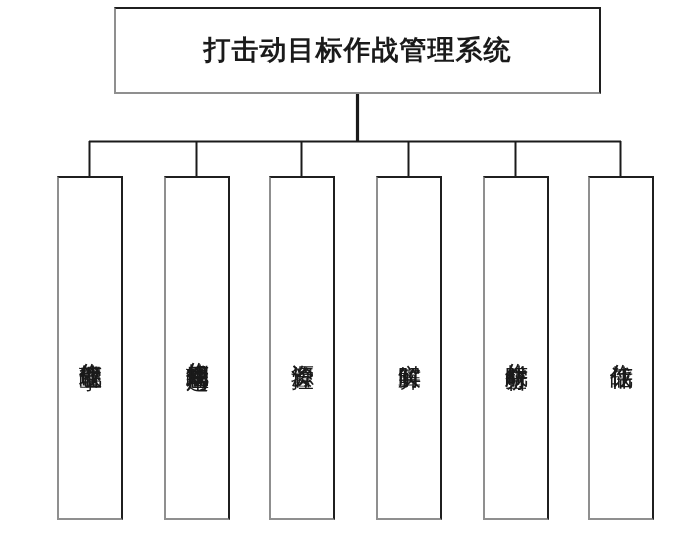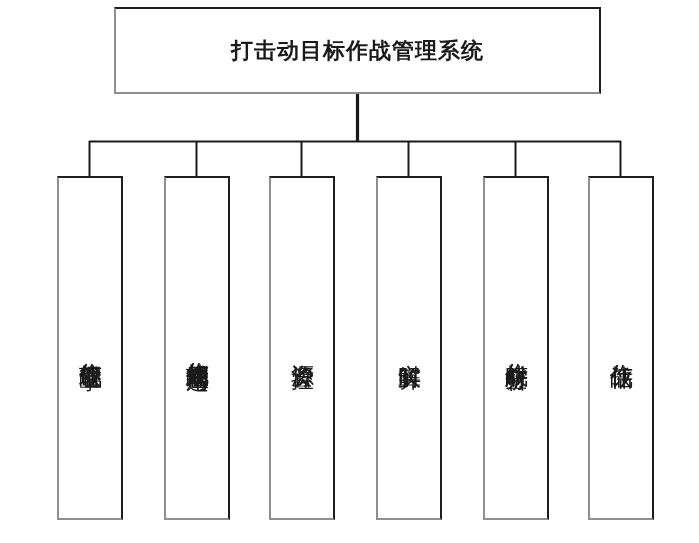--- a/index.html
+++ b/index.html
@@ -47,21 +47,21 @@
   #root-box {
     left: 114px;
     top: 7px;
     width: 487px;
     height: 87px;
     display: flex;
     align-items: center;
     justify-content: center;
   }
   #root-title {
-    font-size: 22px;
+    font-size: 27px;
     font-weight: bold;
     letter-spacing: 1px;
     line-height: 1;
     white-space: nowrap;
   }
 
   
   .child-box {
     top: 176px;
     width: 66px;

